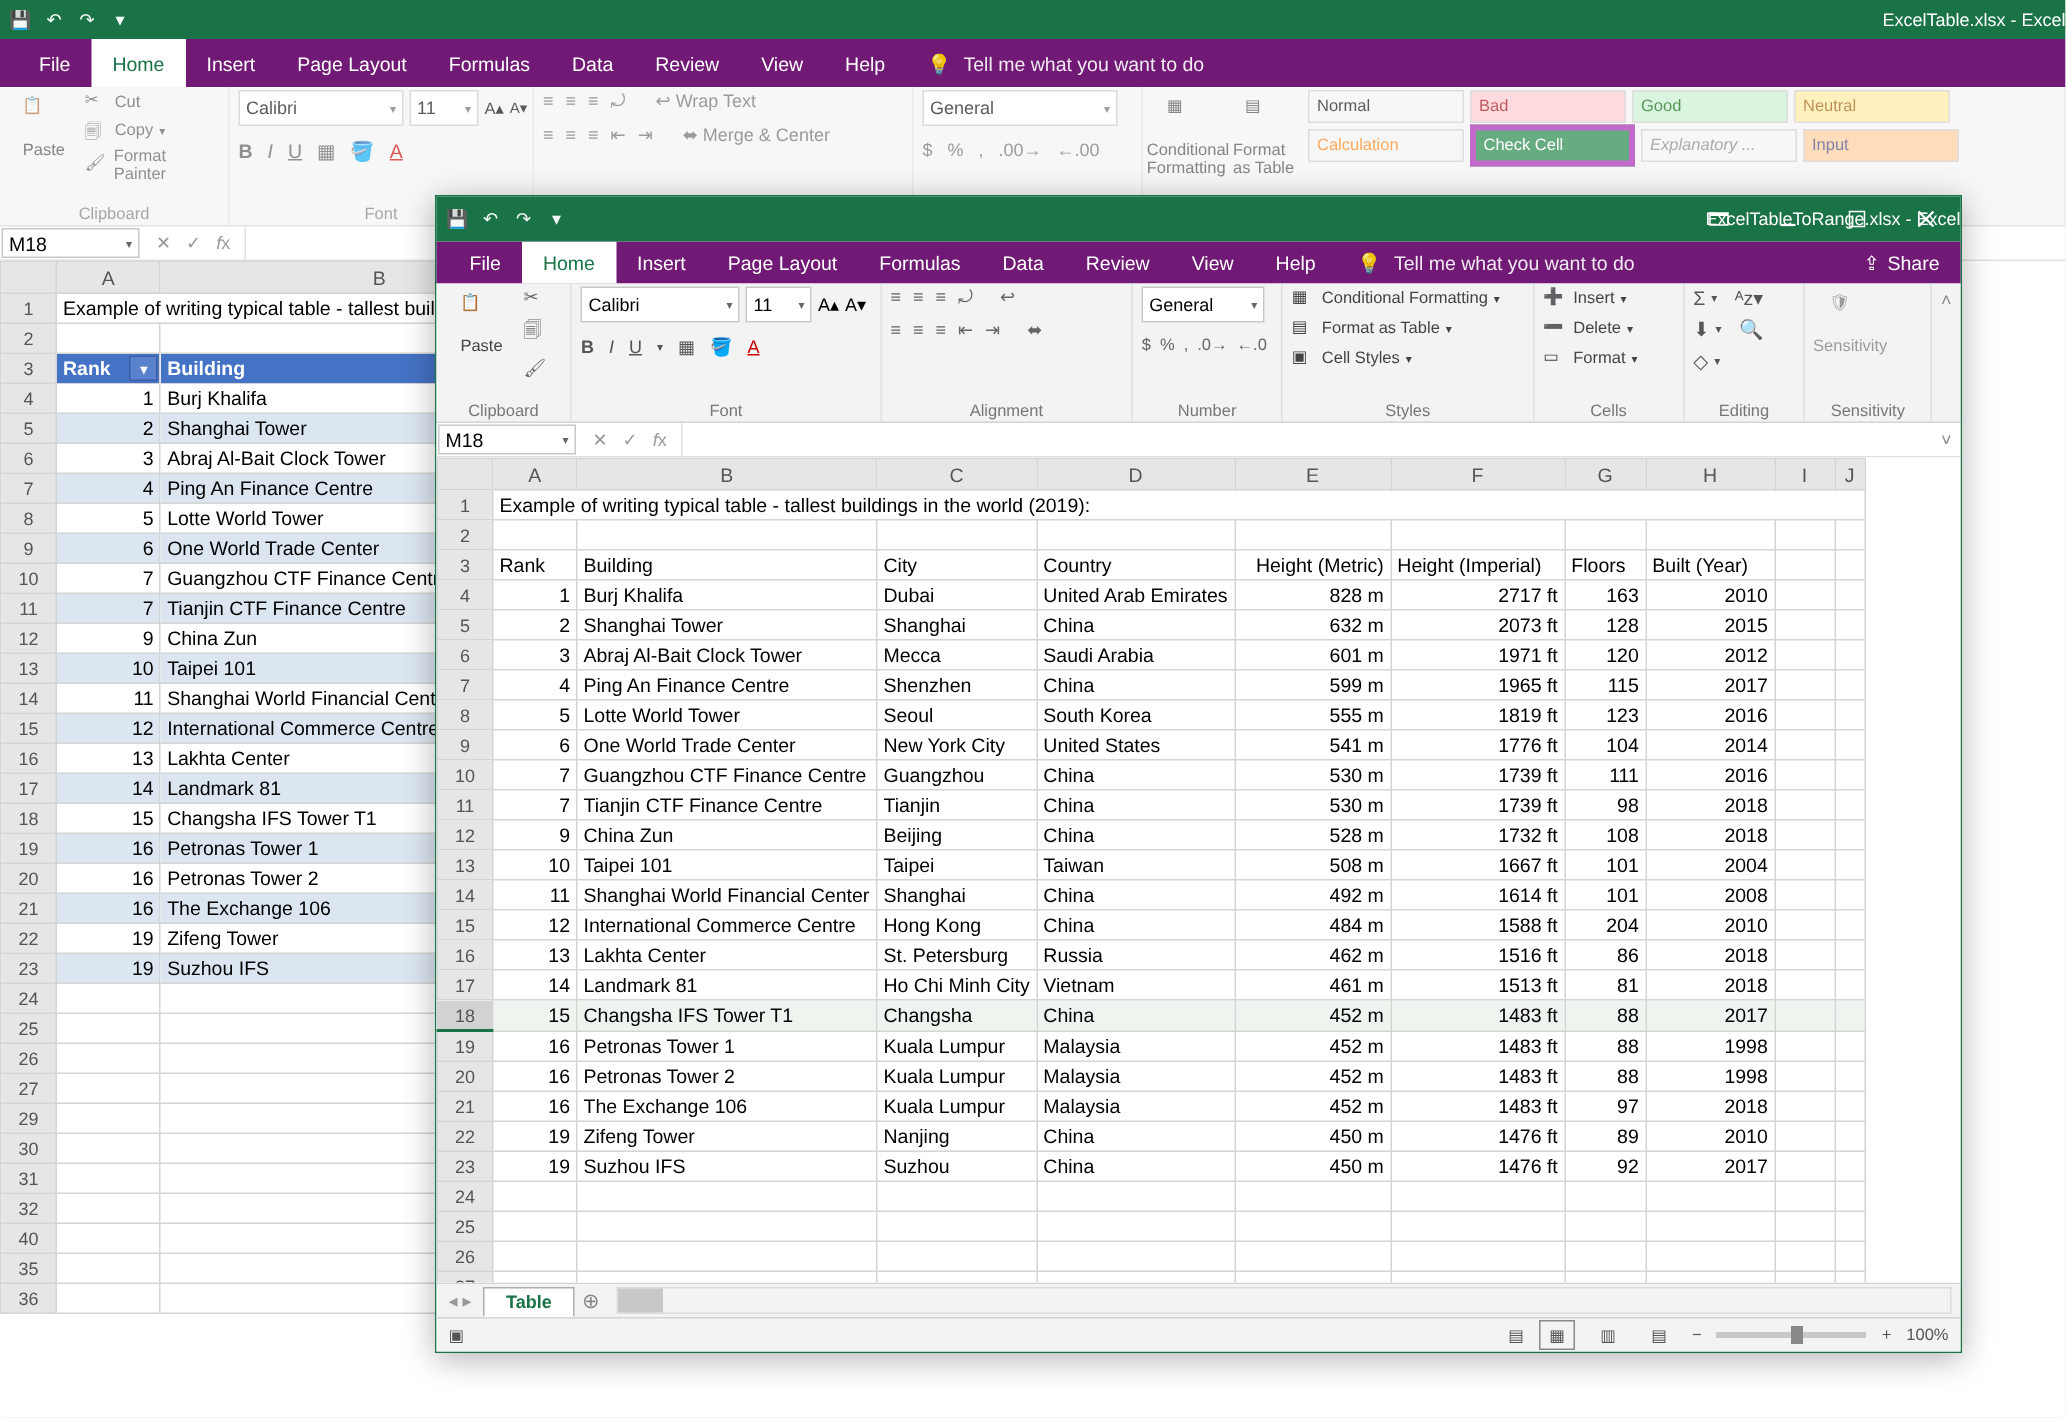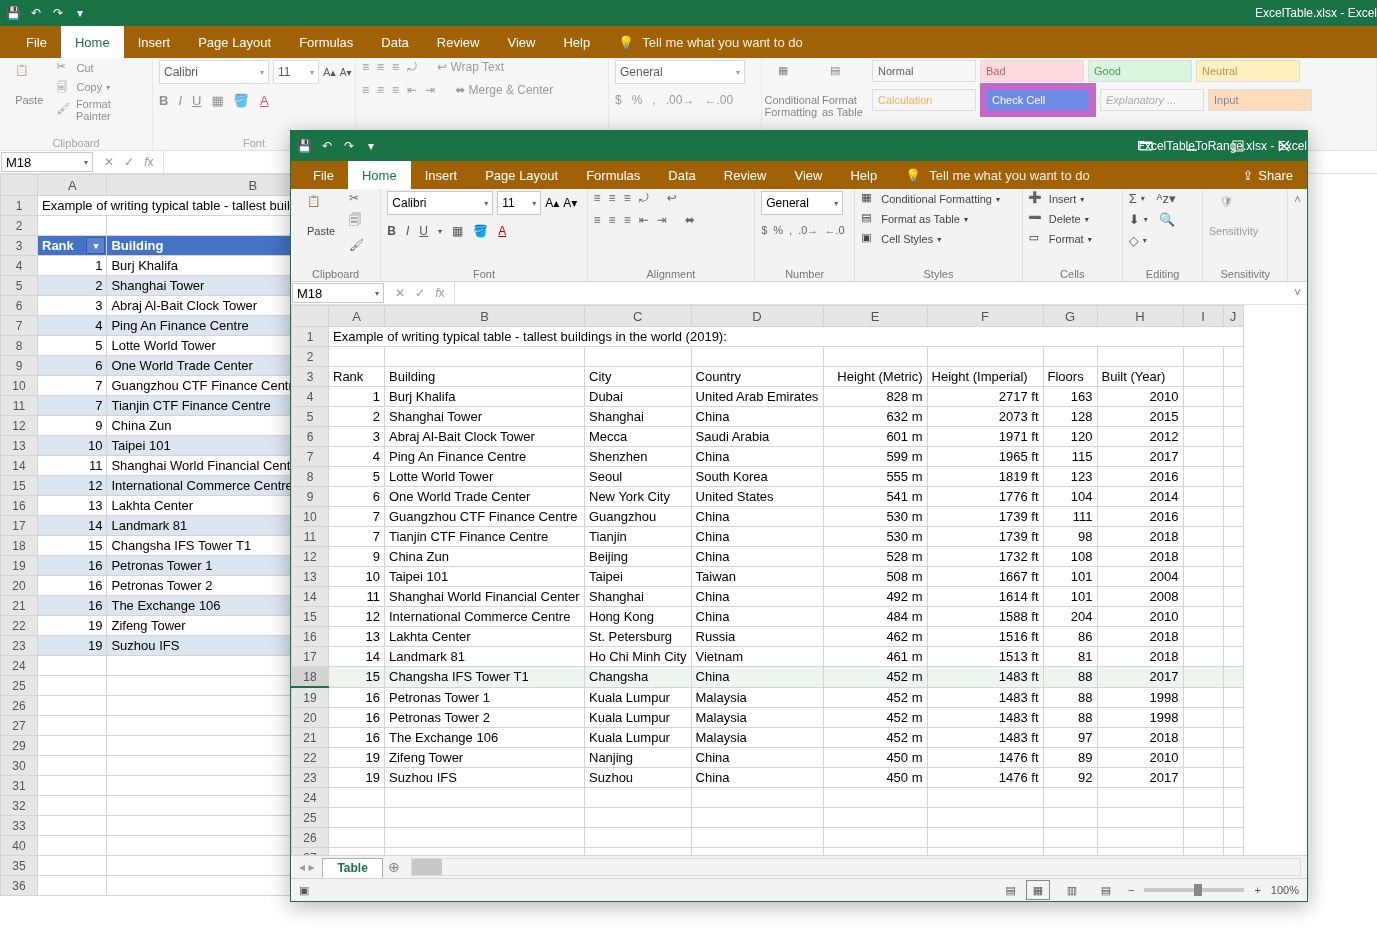--- a/index.html
+++ b/index.html
@@ -7,21 +7,21 @@
 .win{position:absolute;background:#fff;display:flex;flex-direction:column;box-shadow:0 4px 20px rgba(0,0,0,.3)}
 .win1{left:0;top:0;width:1377px;height:945px;z-index:1}
 .win2{left:290px;top:130px;width:1016px;height:770px;z-index:2;border:1px solid #197346}
 .titlebar{background:#197346;color:#fff;height:26px;display:flex;align-items:center;font-size:12px;position:relative}
 .win2 .titlebar{height:30px}
 .qat{display:flex;align-items:center;gap:6px;padding-left:6px}
 .qat .ic{width:16px;height:16px;display:flex;align-items:center;justify-content:center;opacity:.95}
 .title-center{position:absolute;left:0;right:0;text-align:right;pointer-events:none}
 .win2 .titlebar .winctrl{margin-left:auto;display:flex}
 .winctrl>div{width:46px;height:30px;display:flex;align-items:center;justify-content:center;cursor:pointer}
-.ribtabs{background:#a16207;color:#fff;display:flex;align-items:center;height:28px;font-size:13px}
+.ribtabs{background:#701a75;color:#fff;display:flex;align-items:center;height:28px;font-size:13px}
 .win1 .ribtabs{height:32px;padding-left:12px}
 .win2 .ribtabs{height:28px;padding-left:8px}
 .ribtab{padding:0 14px;height:100%;display:flex;align-items:center;cursor:pointer}
 .ribtab.active{background:#fff;color:#197346;font-weight:400}
 .tell{display:flex;align-items:center;gap:8px;padding:0 14px;opacity:.9}
 .share{margin-left:auto;padding-right:14px;display:flex;align-items:center;gap:5px}
 .ribbon{background:#f3f3f3;border-bottom:1px solid #d4d4d4;display:flex;height:92px;overflow:hidden}
 .win1 .ribbon{opacity:.65}
 .rgroup{border-right:1px solid #e0e0e0;padding:2px 6px 0;display:flex;flex-direction:column}
 .rgroup .body{flex:1;display:flex;align-items:flex-start;gap:4px}
@@ -200,21 +200,21 @@
             </div>
         <div class="stack" style="gap:1px">
           <div class="row">
             <div class="cellstyle">Normal</div>
             <div class="cellstyle" style="background:#ffc7ce;color:#9c0006">Bad</div>
             <div class="cellstyle" style="background:#c6efce;color:#006100">Good</div>
             <div class="cellstyle" style="background:#ffeb9c;color:#9c5700">Neutral</div>
           </div>
           <div class="row">
             <div class="cellstyle" style="background:#f2f2f2;color:#fa7d00">Calculation</div>
-            <div class="cellstyle" style="background:#1d4ed8;color:#fff;border:7px solid #a21caf">Check Cell</div>
+            <div class="cellstyle" style="background:#15803d;color:#fff;border:4px solid #a21caf">Check Cell</div>
             <div class="cellstyle" style="font-style:italic;color:#7f7f7f">Explanatory ...</div>
             <div class="cellstyle" style="background:#ffcc99;color:#3f3f76">Input</div>
           </div>
         </div>
       </div>
       <div class="lbl">Styles</div>
     </div>
   </div>
 
   <div class="fbar">
@@ -418,26 +418,20 @@
               <td></td>
             </tr>
             <tr>
               <td class="rowhdr">31</td>
               <td></td>
               <td></td>
               <td></td>
             </tr>
             <tr>
               <td class="rowhdr">32</td>
-              <td></td>
-              <td></td>
-              <td></td>
-            </tr>
-            <tr>
-              <td class="rowhdr">33</td>
               <td></td>
               <td></td>
               <td></td>
             </tr>
             <tr>
               <td class="rowhdr">40</td>
               <td></td>
               <td></td>
               <td></td>
             </tr>

